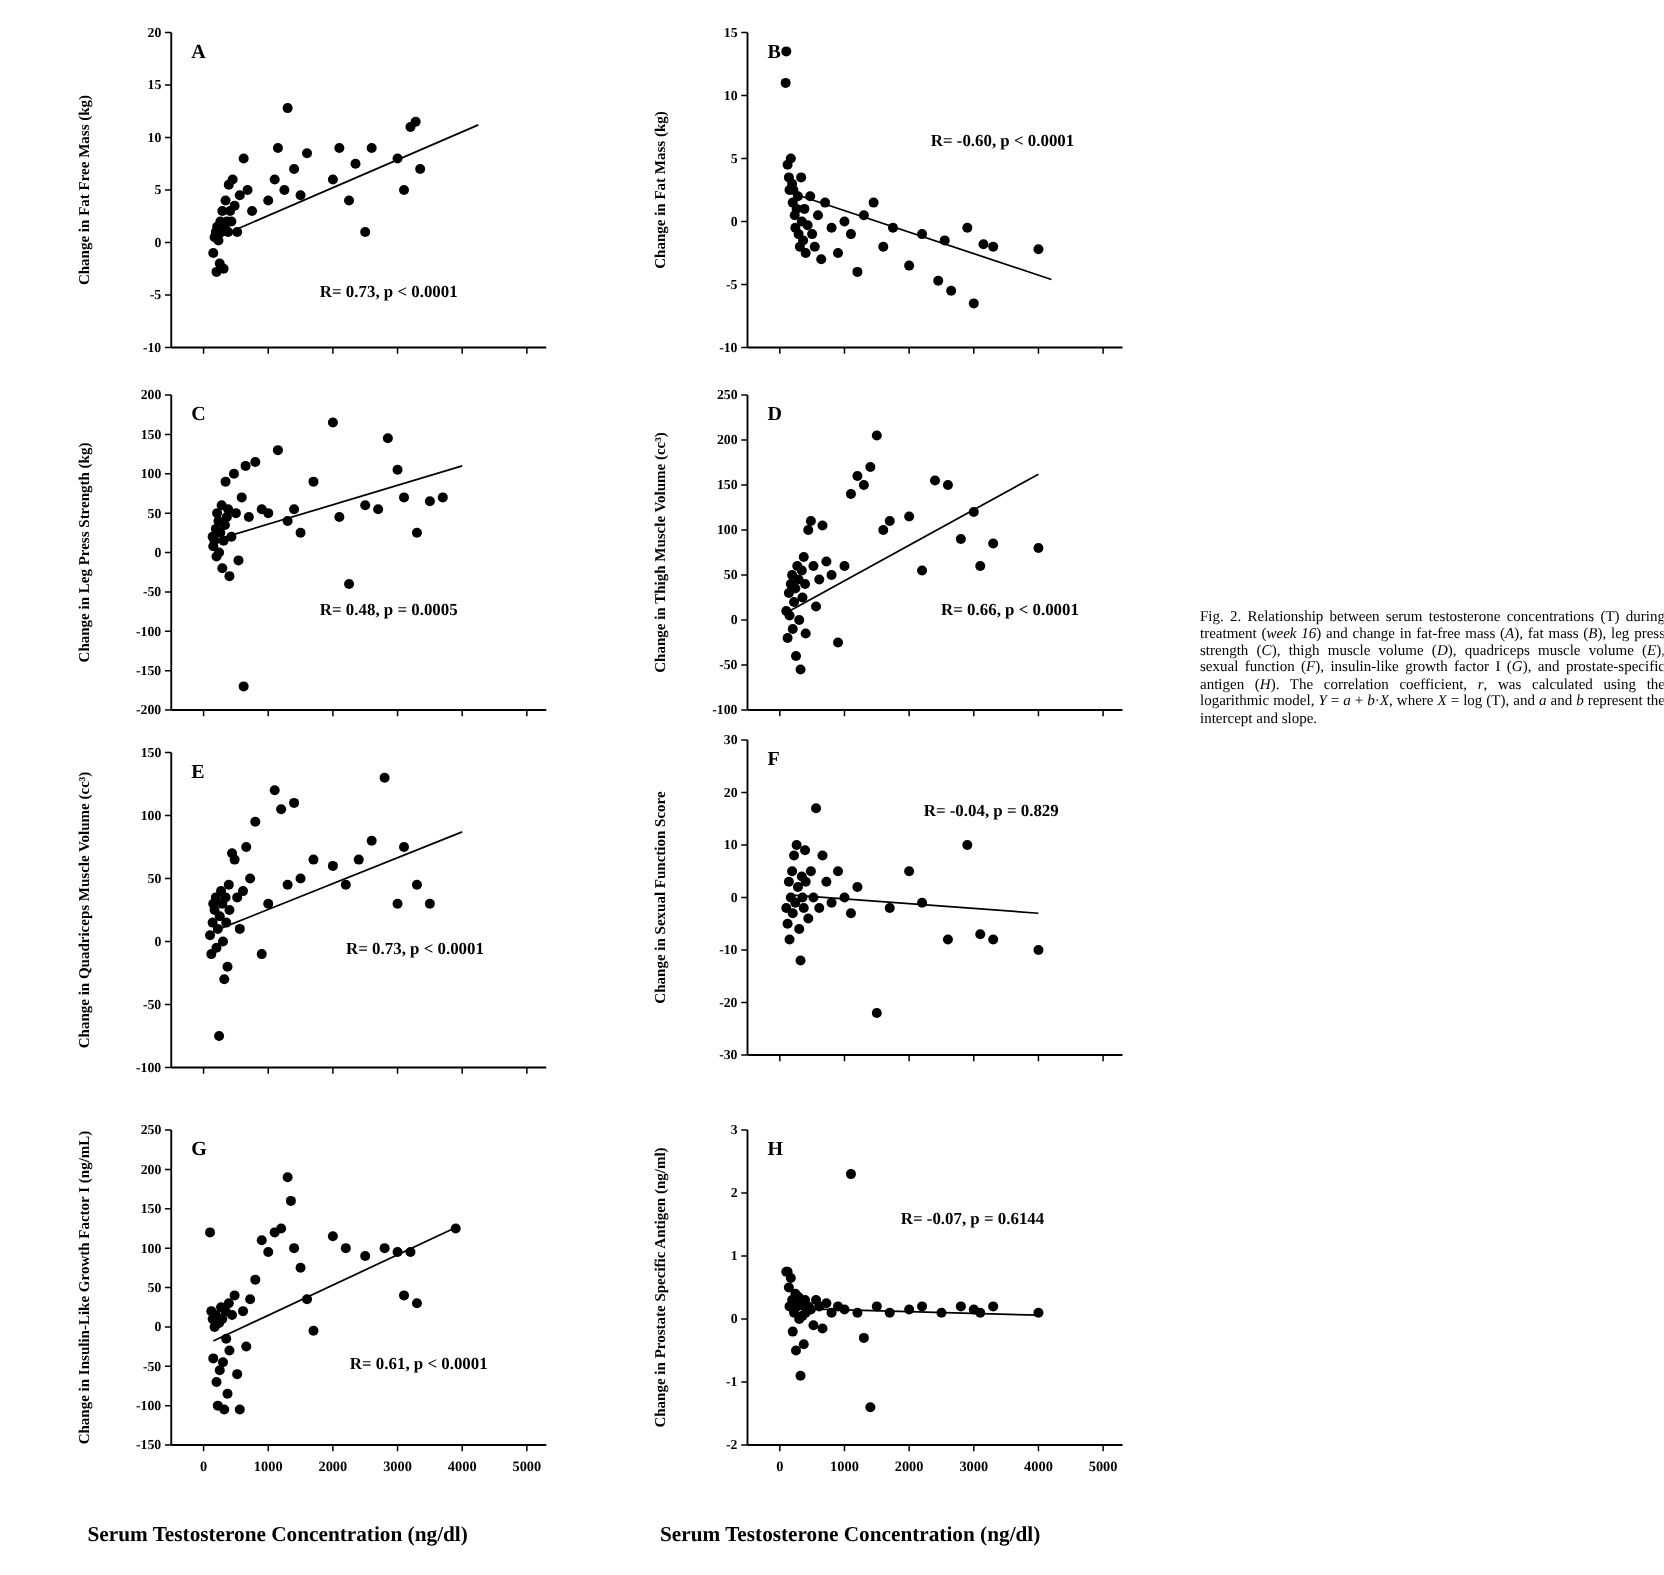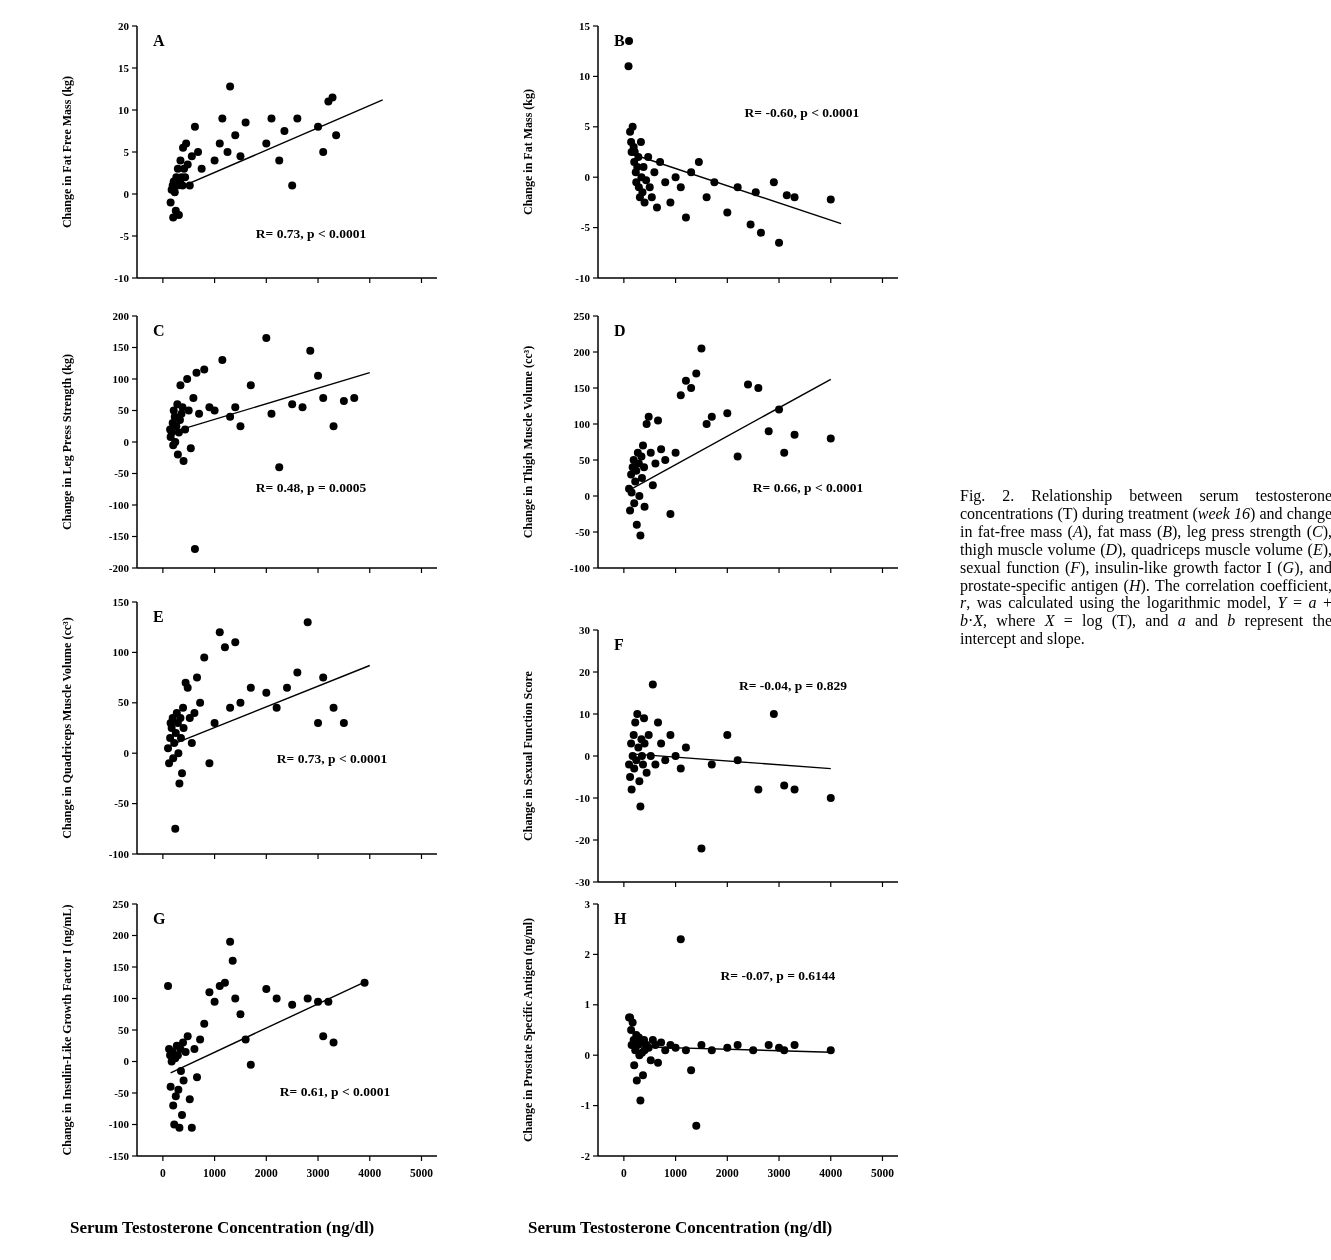--- a/index.html
+++ b/index.html
@@ -7,21 +7,21 @@
   body { font-family:"Liberation Serif","DejaVu Serif",serif; color:#000; }
   .page { position:relative; width:1331px; height:1260px; background:#fff; overflow:hidden; }
   .panel { position:absolute;text-align:center; }
   svg text { font-family:"Liberation Serif","DejaVu Serif",serif; fill:#000; }
   .tick   { font-size:11px; font-weight:bold; }
   .xtick  { font-size:11.5px; font-weight:bold; }
   .pletter{ font-size:16px; font-weight:bold; }
   .ann    { font-size:13.5px; font-weight:bold; }
   .ylab   { font-size:12px; font-weight:bold; }
   .xtitle { position:absolute; width:420px; text-align:left; font-size:17px; font-weight:bold; }
-  .caption{ position:absolute; left:960px; top:487px; width:372px; font-size:16px; line-height:1.12; text-align:justify; }
+  .caption{ position:absolute; left:960px; top:487px; width:372px; font-size:12px; line-height:1.12; text-align:justify; }
 </style>
 </head>
 <body>
 
 <div class="page">
   <div class="panel" style="left:55px;top:14px"><svg width="400" height="286" viewBox="0 0 400 286">
         <line x1="82" y1="12" x2="82" y2="264" stroke="#000" stroke-width="1.5"></line>
         <line x1="82" y1="264" x2="382" y2="264" stroke="#000" stroke-width="1.5"></line>
         <line x1="77" y1="12" x2="82" y2="12" stroke="#000" stroke-width="1.2"></line>
         <text x="74" y="15.5" text-anchor="end" class="tick">20</text>
@@ -378,21 +378,21 @@
         <circle cx="252.6896551724138" cy="32.16" r="4" fill="#000"></circle>
         <circle cx="263.0344827586207" cy="132.95999999999998" r="4" fill="#000"></circle>
         <circle cx="268.2068965517242" cy="87.6" r="4" fill="#000"></circle>
         <circle cx="278.55172413793105" cy="117.83999999999999" r="4" fill="#000"></circle>
         <circle cx="288.8965517241379" cy="132.95999999999998" r="4" fill="#000"></circle>
         <line x1="115.62068965517241" y1="155.136" x2="314.7586206896552" y2="75.50399999999999" stroke="#000" stroke-width="1.4"></line>
         <text x="98" y="32" class="pletter">E</text>
         <text x="277" y="173.28" text-anchor="middle" class="ann">R= 0.73, p &lt; 0.0001</text>
         <text x="16" y="138" text-anchor="middle" class="ylab" transform="rotate(-90 16 138)" font-size="10.5">Change in Quadriceps Muscle Volume (cc³)</text>
       </svg></div>
-  <div class="panel" style="left:516px;top:618px"><svg width="400" height="286" viewBox="0 0 400 286">
+  <div class="panel" style="left:516px;top:580px"><svg width="400" height="286" viewBox="0 0 400 286">
         <line x1="82" y1="12" x2="82" y2="264" stroke="#000" stroke-width="1.5"></line>
         <line x1="82" y1="264" x2="382" y2="264" stroke="#000" stroke-width="1.5"></line>
         <line x1="77" y1="12" x2="82" y2="12" stroke="#000" stroke-width="1.2"></line>
         <text x="74" y="15.5" text-anchor="end" class="tick">30</text>
         <line x1="77" y1="54" x2="82" y2="54" stroke="#000" stroke-width="1.2"></line>
         <text x="74" y="57.5" text-anchor="end" class="tick">20</text>
         <line x1="77" y1="96" x2="82" y2="96" stroke="#000" stroke-width="1.2"></line>
         <text x="74" y="99.5" text-anchor="end" class="tick">10</text>
         <line x1="77" y1="138" x2="82" y2="138" stroke="#000" stroke-width="1.2"></line>
         <text x="74" y="141.5" text-anchor="end" class="tick">0</text>

